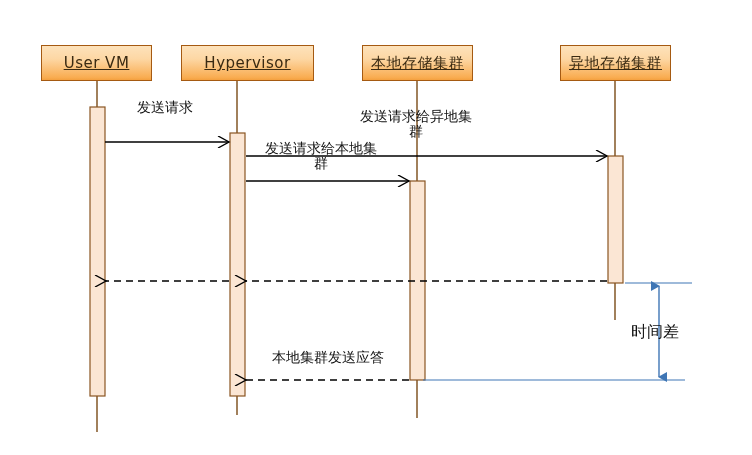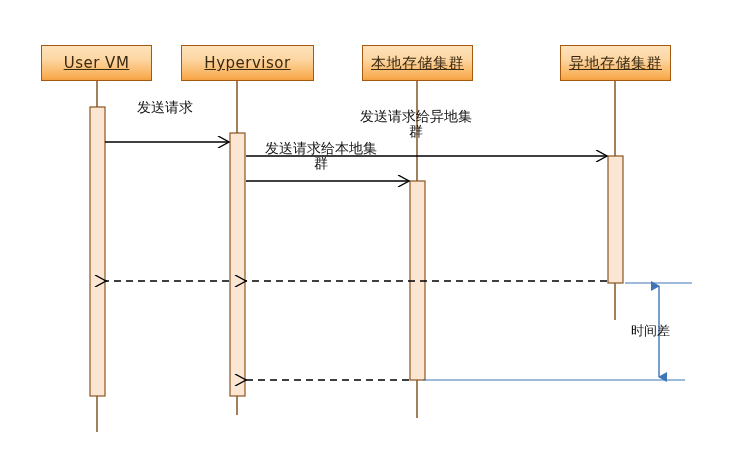--- a/index.html
+++ b/index.html
@@ -46,21 +46,21 @@
   .msg-label {
     position: absolute;
     font-size: 14px;
     color: #111111;
     text-align: center;
     line-height: 15px;
     white-space: pre-line;
   }
   .time-label {
     position: absolute;
-    font-size: 13px;
+    font-size: 16px;
     color: #111111;
     white-space: nowrap;
   }
 </style>
 </head>
 <body>
 
 <div id="diagram-root">
 
   <svg class="layer" viewBox="0 0 752 455">
@@ -128,16 +128,17 @@
   <div class="msg-label" style="left:110px; top:100px; width:110px;">发送请求</div>
 
   <div class="msg-label" style="left:353px; top:109px; width:126px;">发送请求给异地集
 群</div>
 
   <div class="msg-label" style="left:258px; top:141px; width:126px;">发送请求给本地集
 群</div>
 
 
 
+  <div class="msg-label" style="left:268px; top:350px; width:120px;">本地集群发送应答</div>
 
   <div class="time-label" style="left:631px; top:322px;">时间差</div>
 
 </div>
 
 </body></html>

